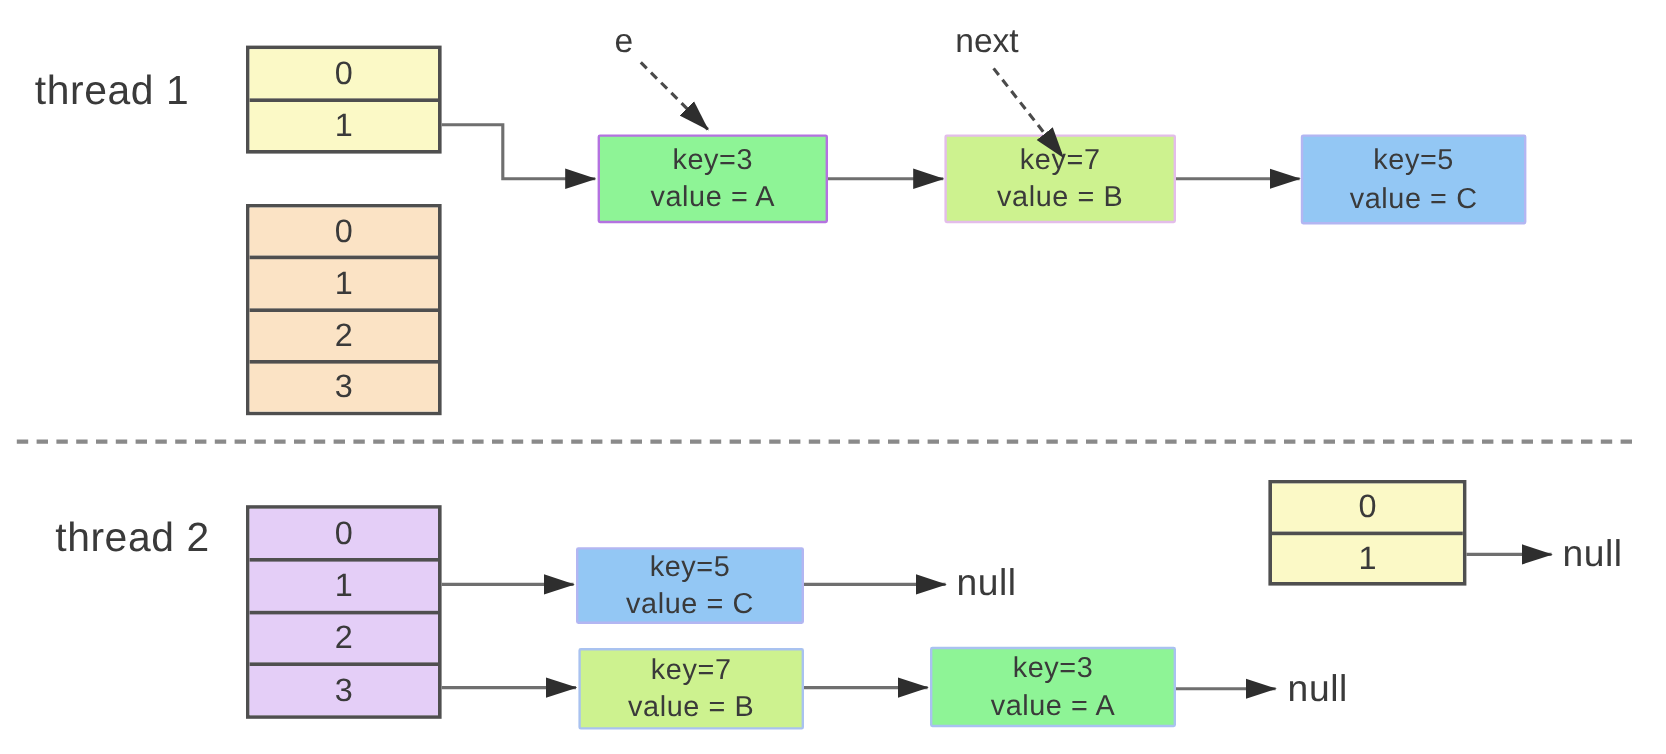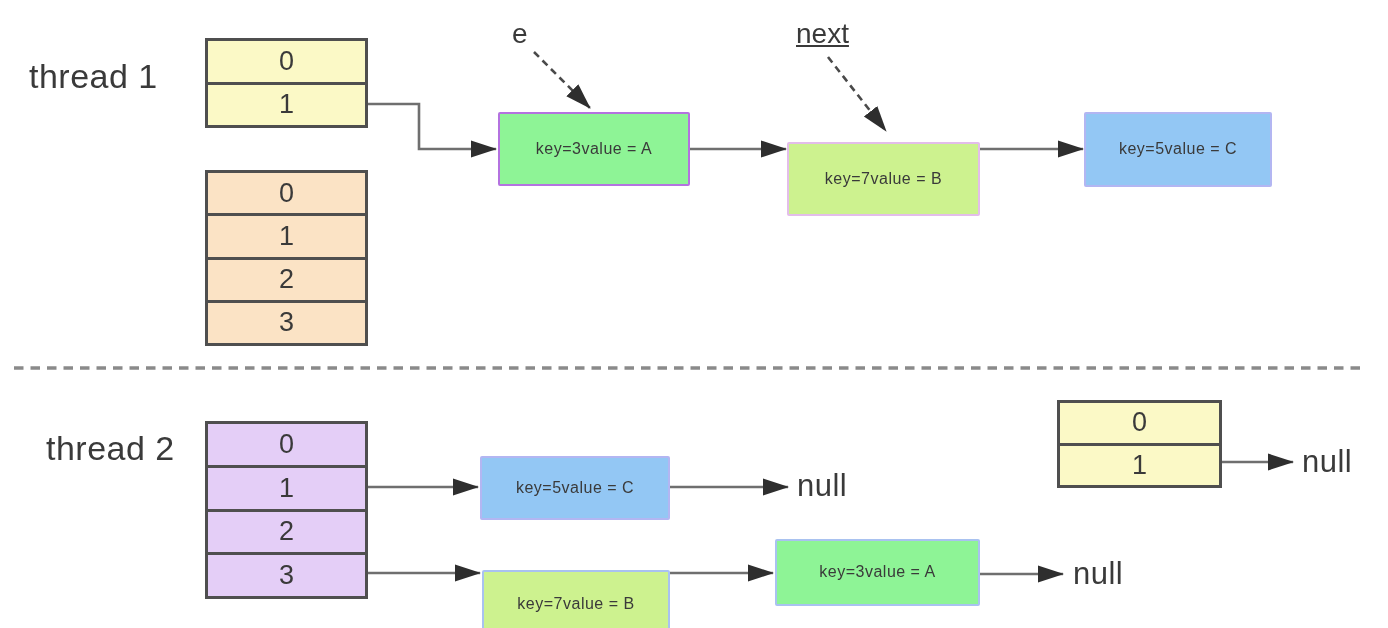--- a/index.html
+++ b/index.html
@@ -26,28 +26,28 @@
     flex:1;display:flex;align-items:center;justify-content:center;
     font-size:27px;color:var(--text);
     border-top:3px solid var(--cell-border);
   }
   .arr .cell:first-child{border-top:none;}
   .arr.yellow .cell{background:var(--yellow-cell);}
   .arr.orange .cell{background:var(--orange-cell);}
   .arr.purple .cell{background:var(--purple-cell);}
   
   .node{
-    position:absolute;display:flex;flex-direction:row;
+    position:absolute;display:flex;flex-direction:column;
     align-items:center;justify-content:center;
     box-sizing:border-box;z-index:1;
-    font-size:16px;line-height:1.3;letter-spacing:0.5px;color:var(--text);
+    font-size:24px;line-height:1.3;letter-spacing:0.5px;color:var(--text);
     border:2.5px solid transparent;border-radius:2px;
   }
   .node.green{background:var(--green-node);}
-  .node.lime{background:var(--lime-node);margin-top:30px;}
+  .node.lime{background:var(--lime-node);}
   .node.blue{background:var(--blue-node);}
   .node.b-purple{border-color:var(--purple-border);}
   .node.b-pink{border-color:var(--pink-border);}
   .node.b-periwinkle{border-color:var(--periwinkle-border);}
   .node.b-lightblue{border-color:var(--lightblue-border);}
   
   .ptr-label{font-size:28px;color:var(--text);z-index:1;white-space:nowrap;}
   
   .null-label{font-size:31px;color:var(--text);z-index:1;white-space:nowrap;letter-spacing:0.5px;}
   
@@ -69,21 +69,21 @@
   </div>
 
   <div class="arr orange" style="left:205px;top:170px;width:163px;height:176px;">
     <div class="cell">0</div>
     <div class="cell">1</div>
     <div class="cell">2</div>
     <div class="cell">3</div>
   </div>
 
   <div class="abs ptr-label" style="left:512px;top:18px;">e</div>
-  <div class="abs ptr-label" style="left:796px;top:18px;text-decoration:underline;">next</div>
+  <div class="abs ptr-label" style="left:796px;top:18px;">next</div>
 
   <div class="node green b-purple" style="left:498px;top:112px;width:192px;height:74px;">
     <div>key=3</div>
     <div>value = A</div>
   </div>
   <div class="node lime b-pink" style="left:787px;top:112px;width:193px;height:74px;">
     <div>key=7</div>
     <div>value = B</div>
   </div>
   <div class="node blue b-periwinkle" style="left:1084px;top:112px;width:188px;height:75px;">

